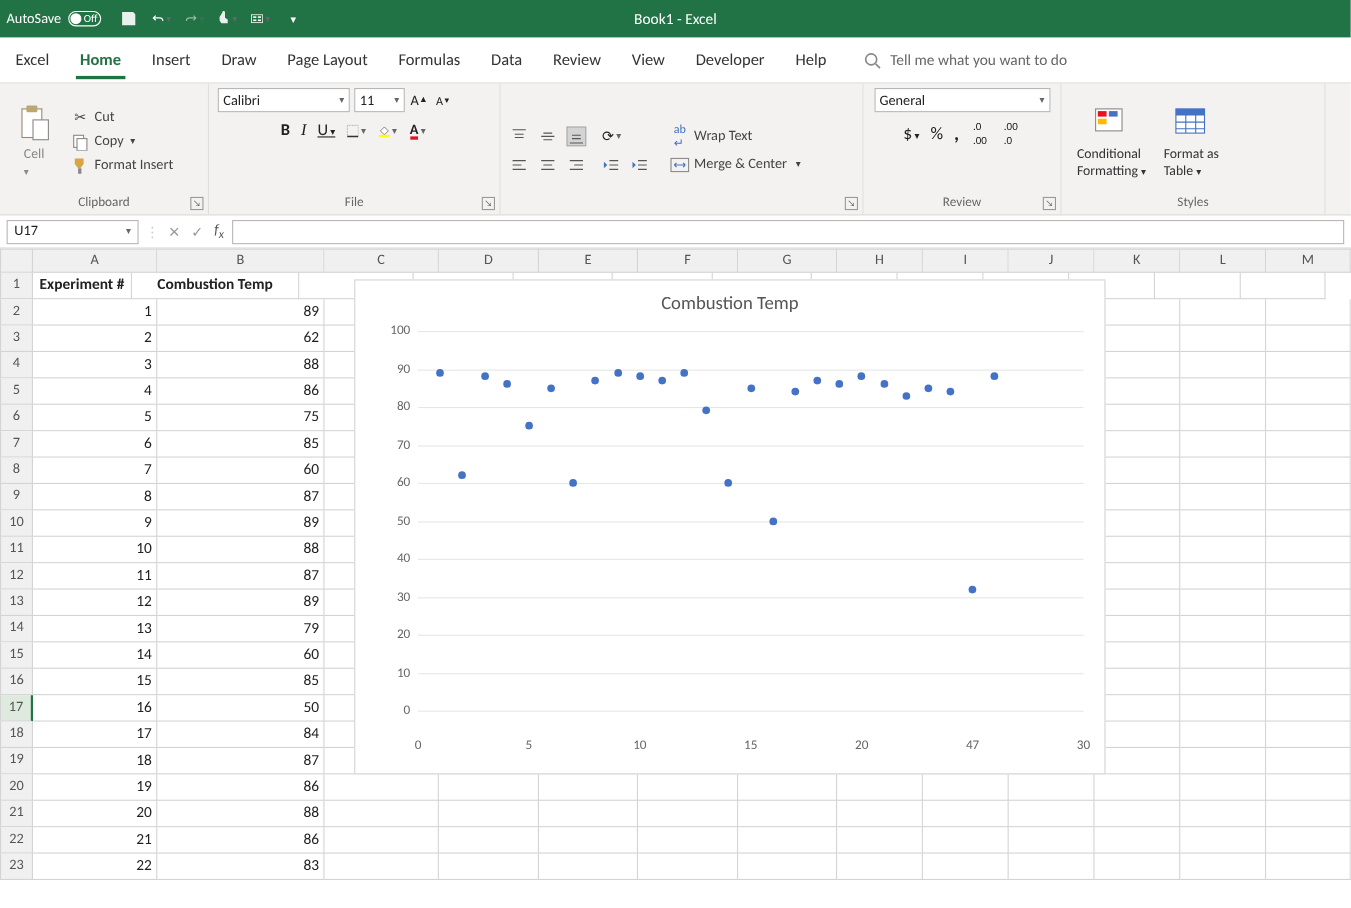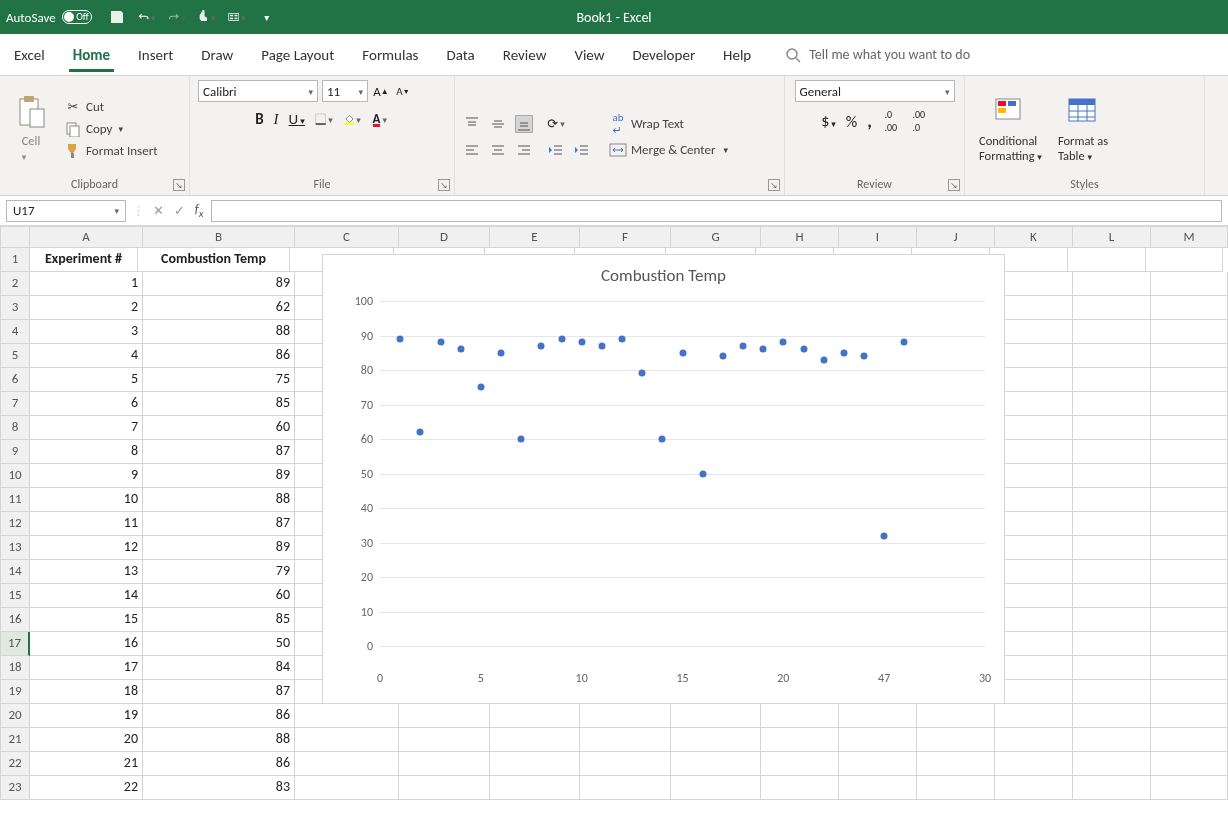--- a/index.html
+++ b/index.html
@@ -376,21 +376,21 @@
       <div class="colhead" style="width: 78px;">H</div>
       <div class="colhead" style="width: 78px;">I</div>
       <div class="colhead" style="width: 78px;">J</div>
       <div class="colhead" style="width: 78px;">K</div>
       <div class="colhead" style="width: 78px;">L</div>
       <div class="colhead" style="width: 77px;">M</div>
     </div>
   <div id="grid-body">
       <div class="row">
         <div class="rowhead">1</div>
-        <div class="cell header" style="width: 108px;">Experiment #</div>
+        <div class="cell header" style="width: 90px;">Experiment #</div>
         <div class="cell header" style="width: 152px;">Combustion Temp</div>
         <div class="cell" style="width: 104px;"></div>
         <div class="cell" style="width: 91px;"></div>
         <div class="cell" style="width: 90px;"></div>
         <div class="cell" style="width: 91px;"></div>
         <div class="cell" style="width: 90px;"></div>
         <div class="cell" style="width: 78px;"></div>
         <div class="cell" style="width: 78px;"></div>
         <div class="cell" style="width: 78px;"></div>
         <div class="cell" style="width: 78px;"></div>

